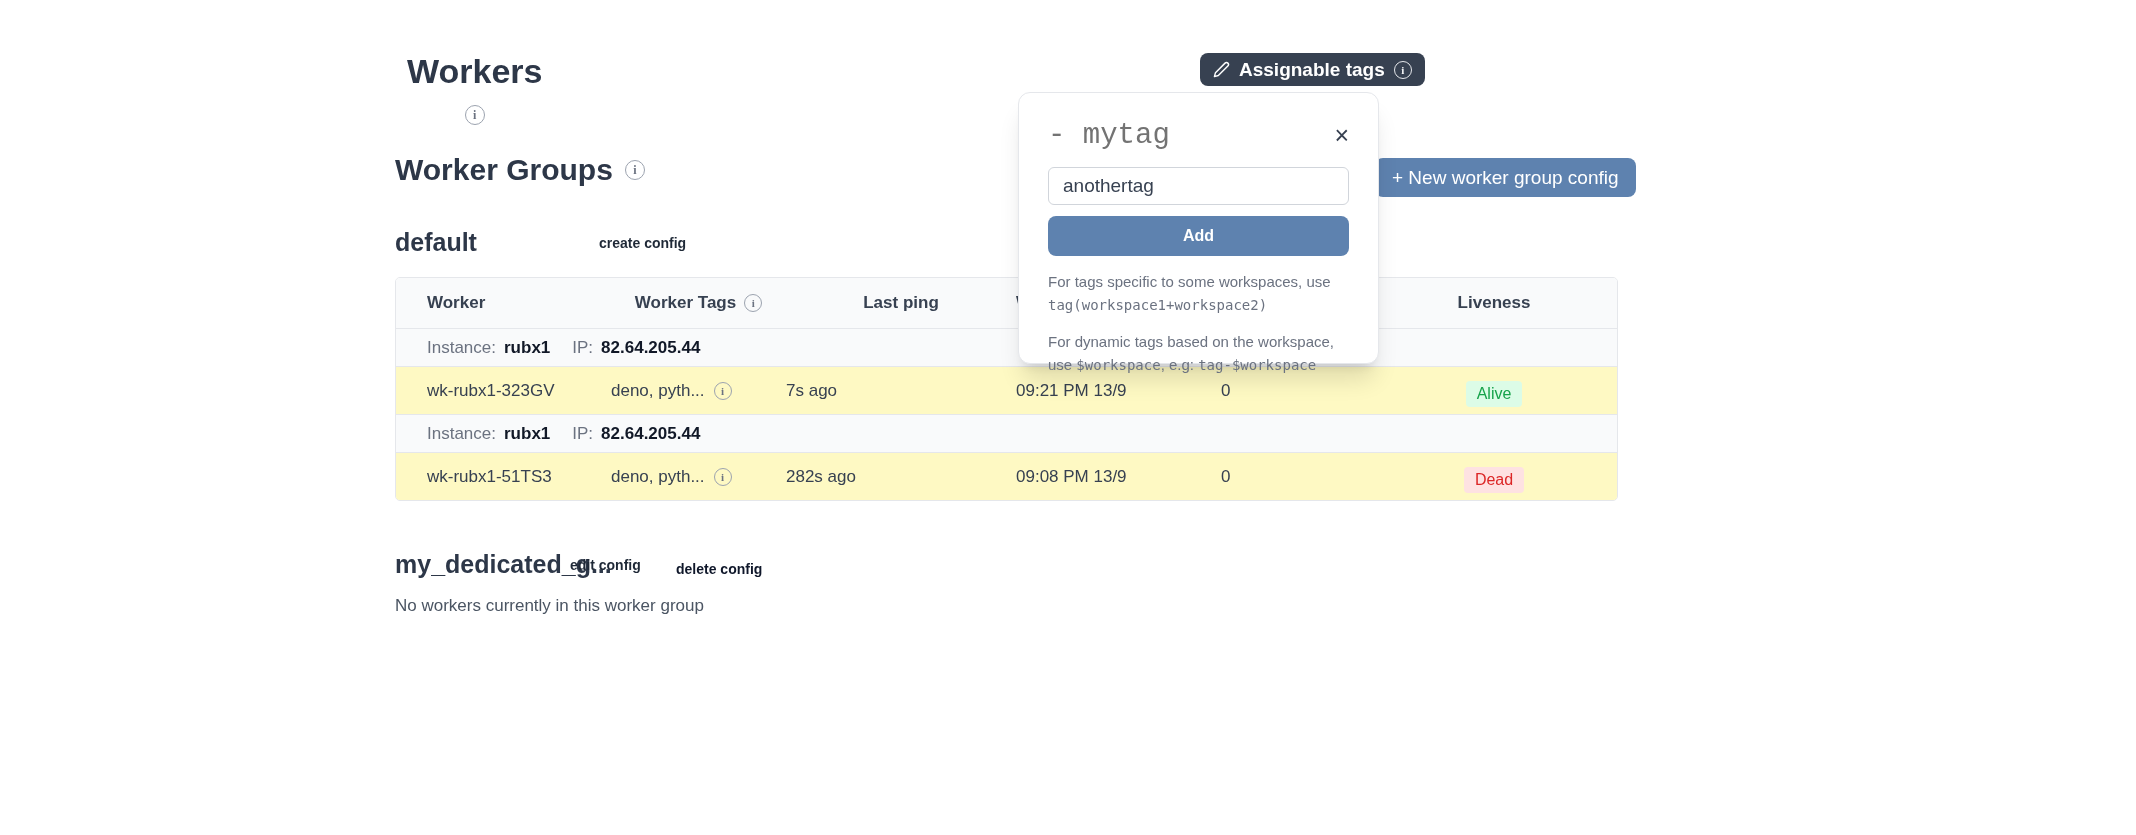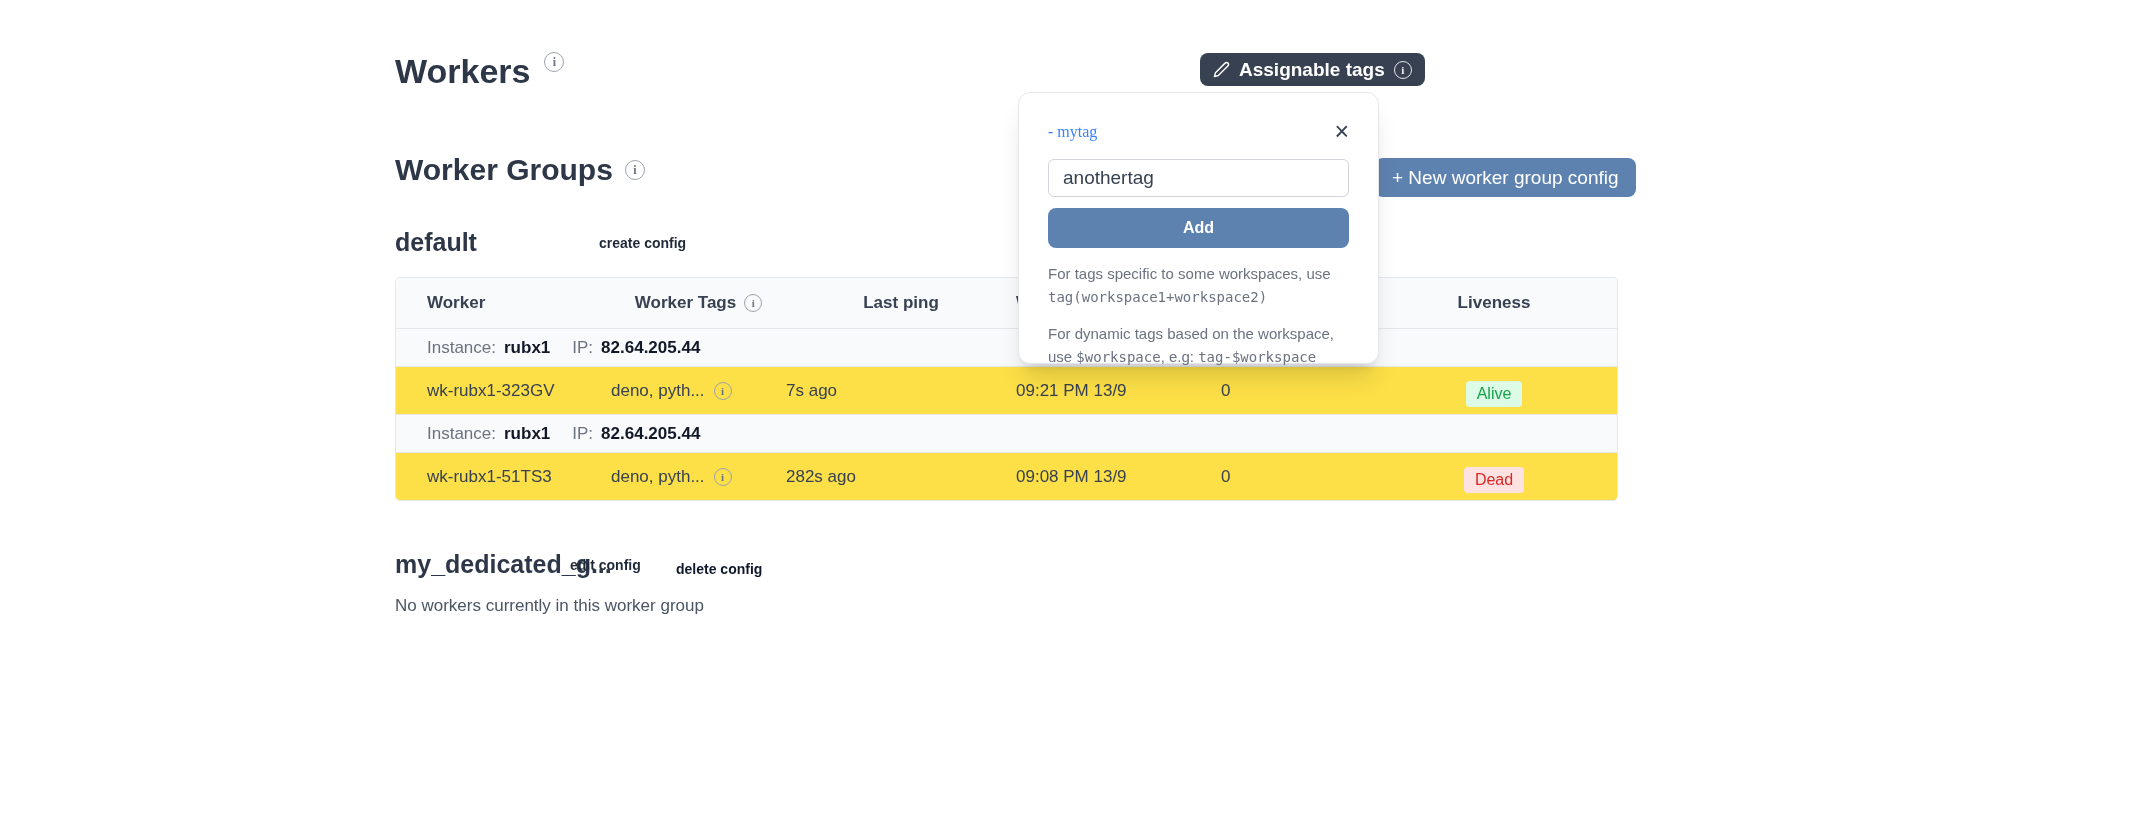--- a/index.html
+++ b/index.html
@@ -2,22 +2,22 @@
 <html><head>
 <meta charset="utf-8">
 <style>
   * { margin:0; padding:0; box-sizing:border-box; }
   html,body { width:2136px; height:835px; background:#ffffff; overflow:hidden;
               font-family:"Liberation Sans", sans-serif; color:#374151; position:relative; }
 
   .content { position:absolute; left:395px; top:0; width:1230px; }
 
   
-  .page-title { position:absolute; top:52px; left:0; font-size:34px; font-weight:600; color:#2d3748;
-                display:flex; align-items:flex-start; gap:14px; }
+  .page-title { position:absolute; top:52px; left:12px; font-size:34px; font-weight:600; color:#2d3748;
+                display:flex; align-items:center; gap:14px;flex-direction:column; }
   .info-icon { display:inline-flex; align-items:center; justify-content:center;
                width:20px; height:20px; border:1.6px solid #9ca3af; border-radius:50%;
                color:#6b7280; font-size:12px; font-weight:700; font-family:"Liberation Serif", serif;
                flex:0 0 auto; }
   .info-icon.sm { width:18px; height:18px; font-size:11px; }
   .info-icon.dark { border-color:#4b5563; color:#374151; }
   .info-icon.white { border-color:#e5e7eb; color:#f3f4f6; }
 
   .topbar-right { position:absolute; top:53px; left:805px; display:flex; align-items:center; }
   .assignable-btn { height:33px; background:#374151; border:none; border-radius:8px;
@@ -46,39 +46,39 @@
   .trow { display:grid; grid-template-columns:215px 175px 230px 205px 150px 1fr; align-items:center;
           font-size:17px; color:#374151; }
   .trow + .trow { border-top:1px solid #e5e7eb; }
   .thead { height:50px; background:#f9fafb; font-weight:600; color:#374151; }
   .thead .c1 { padding-left:31px; }
   .thead .c2, .thead .c3, .thead .c6 { justify-self:center; display:flex; align-items:center; gap:8px; }
   .instance-row { display:flex; align-items:center; height:38px; background:#f9fafb;
                   padding-left:31px; font-size:17px; gap:8px; }
   .instance-row .muted { color:#6b7280; }
   .instance-row .strong { color:#111827; font-weight:700; margin-right:14px; }
-  .worker-row { height:48px; background:#fde047; }
+  .worker-row { height:48px; background:#fef9c3; }
   .worker-row .c1 { padding-left:31px; }
   .worker-row .c2 { display:flex; align-items:center; gap:9px; }
   .worker-row .c6 { justify-self:center; }
   .badge { display:inline-block; padding:4px 11px; border-radius:4px; font-size:16px; font-weight:500;margin-top:7px; }
   .badge.alive { background:#dcfce7; color:#16a34a; }
   .badge.dead  { background:#fee2e2; color:#dc2626; }
 
   
   .group-row.second { top:550px; }
   .group-row.second .group-name { max-width:175px; }
   .empty-text { position:absolute; top:596px; left:0; font-size:17px; color:#4b5563; }
 
   
   .popover { position:absolute; left:1018px; top:92px; width:361px; height:272px; background:#ffffff;
              border:1px solid #e5e7eb; border-radius:12px; z-index:10; padding:26px 29px 24px 29px;
              box-shadow:0 20px 25px -5px rgba(0,0,0,0.12), 0 8px 10px -6px rgba(0,0,0,0.1); }
   .popover-head { display:flex; align-items:center; justify-content:space-between; }
-  .popover-tag { font-family:Liberation Serif, serif; font-size:16px; color:#3b82f6; }
+  .popover-tag { font-family:Liberation Mono, monospace; font-size:29px; color:#737373; }
   .popover-close { font-size:25px; line-height:1; color:#374151; cursor:pointer; background:none; border:none;
                    font-family:"Liberation Sans", sans-serif; }
   .tag-input { margin-top:15px; width:100%; height:38px; border:1px solid #d1d5db; border-radius:6px;
                padding:0 14px; font-size:19px; color:#374151; outline:none;
                font-family:"Liberation Sans", sans-serif; }
   .add-btn { margin-top:11px; width:100%; height:40px; background:#5e82af; color:#ffffff; border:none;
              border-radius:8px; font-size:16px; font-weight:600; cursor:pointer;
              font-family:"Liberation Sans", sans-serif; }
   .help { margin-top:15px; font-size:15px; line-height:1.5; color:#6b7280; }
   .help .code { font-family:"DejaVu Sans Mono", monospace; font-size:14px; }

